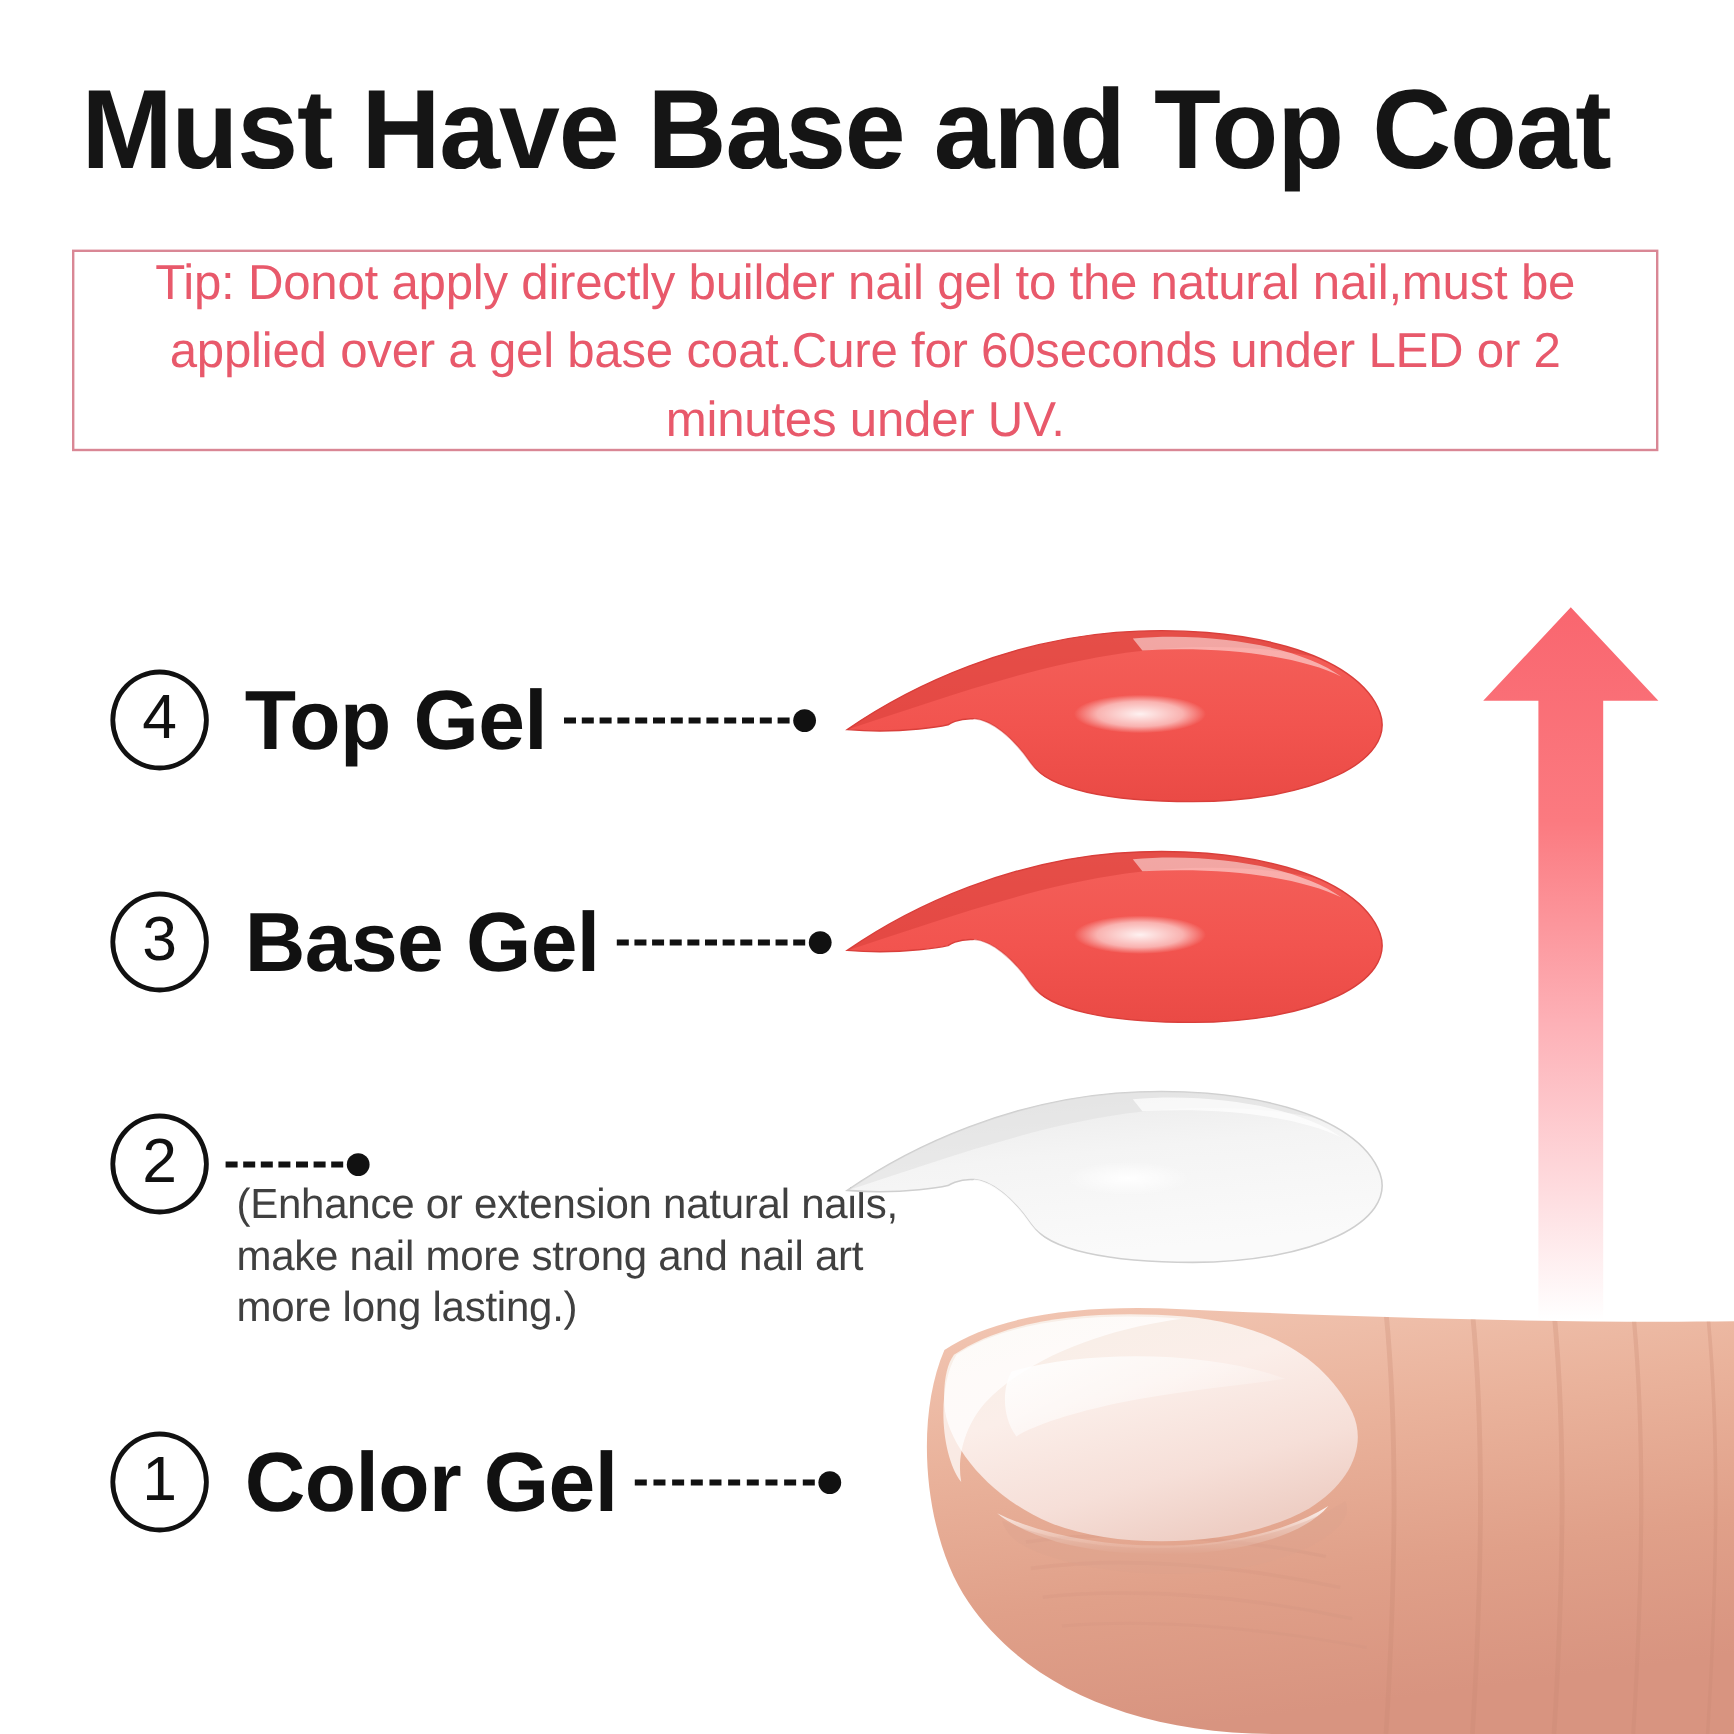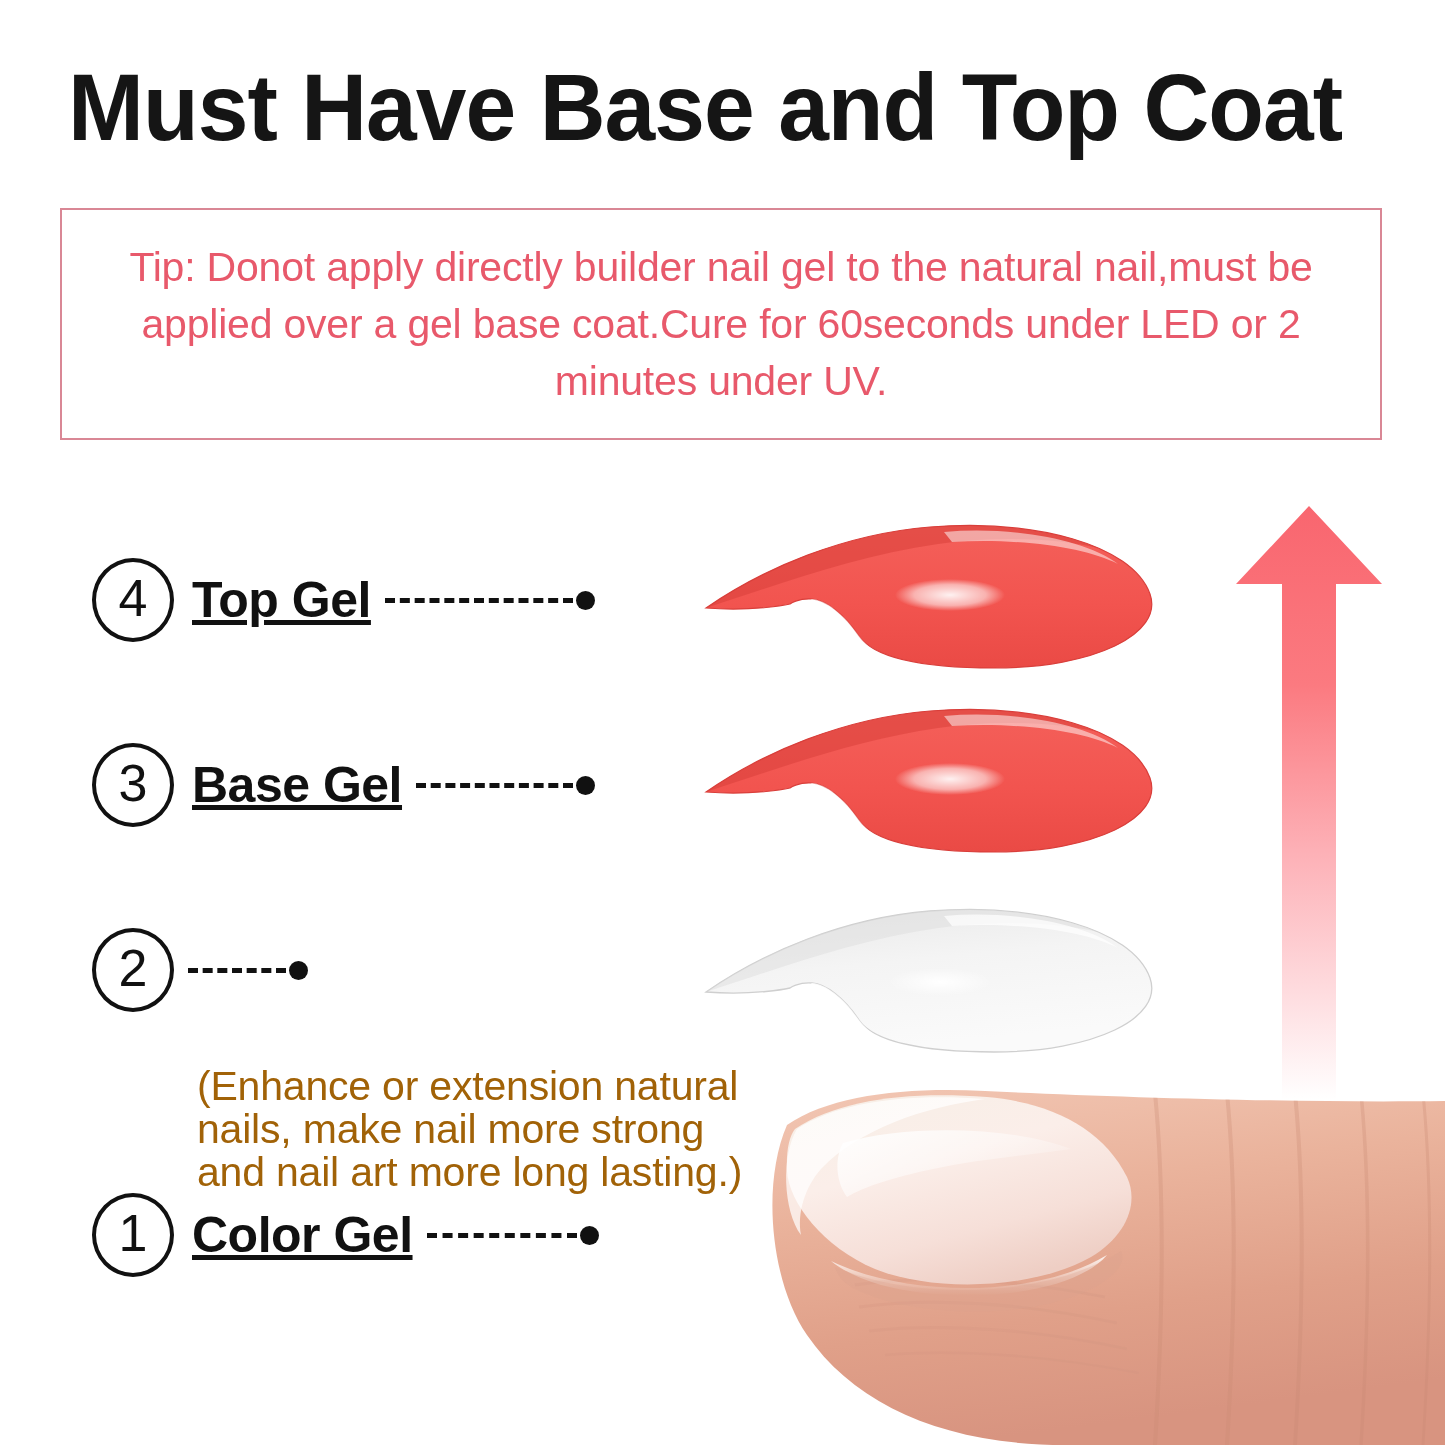--- a/index.html
+++ b/index.html
@@ -33,21 +33,21 @@
     transform-origin: left center;
     white-space: nowrap;
   }
 
   
   #tip-box {
     position: absolute;
     left: 60px;
     top: 208px;
     width: 1322px;
-    height: 232px;
+    height: 168px;
     border: 2px solid #d98795;
     box-sizing: border-box;
     display: flex;
     align-items: center;
     justify-content: center;
   }
   #tip-text {
     color: #e8596b;
     font-size: 41px;
     line-height: 57px;
@@ -76,28 +76,27 @@
   }
   .step-num {
     font-size: 52px;
     line-height: 52px;
     font-weight: 500;
     color: #111111;
     position: relative;
     top: -2px;
   }
   .step-label {
-    font-size: 50px;
+    font-size: 70px;
     line-height: 60px;
     font-weight: bold;
     color: #111111;
-    margin-left: 18px;
+    margin-left: 30px;
     white-space: nowrap;
     letter-spacing: -0.5px;
-    text-decoration: underline;
   }
   .leader {
     display: flex;
     align-items: center;
     margin-left: 14px;
     flex: 0 0 auto;
   }
   .leader-line {
     height: 0;
     border-top: 5px dashed #111111;
@@ -118,26 +117,26 @@
 
   #row-top    .leader-line { width: 188px; }
   #row-color  .leader-line { width: 157px; }
   #row-builder .leader-line { width: 98px; }
   #row-base   .leader-line { width: 150px; }
 
   
   #builder-note {
     position: absolute;
     left: 197px;
-    top: 1065px;
+    top: 982px;
     width: 560px;
-    font-size: 41px;
+    font-size: 35px;
     line-height: 43px;
     font-weight: 300;
-    color: #a16207;
+    color: #404040;
     letter-spacing: -0.2px;
   }
 
   
   .gel-blob {
     position: absolute;
   }
   #blob-top     { left: 694px; top: 516px;  width: 470px; height: 175px; }
   #blob-color   { left: 694px; top: 700px;  width: 470px; height: 175px; }
   #blob-builder { left: 694px; top: 900px;  width: 470px; height: 175px; }

